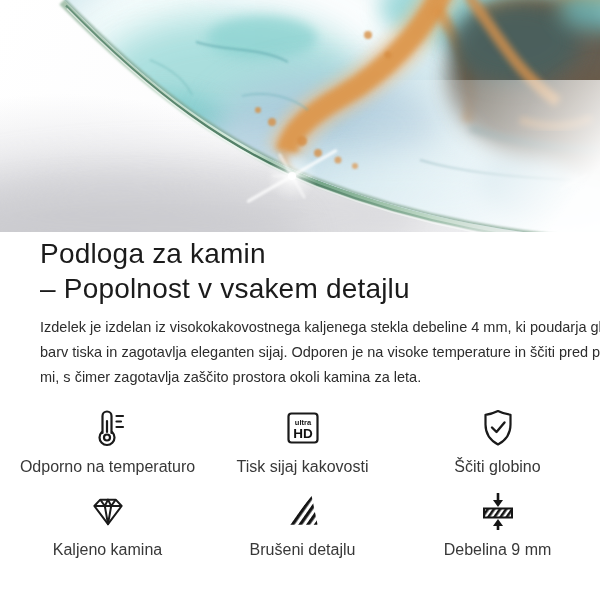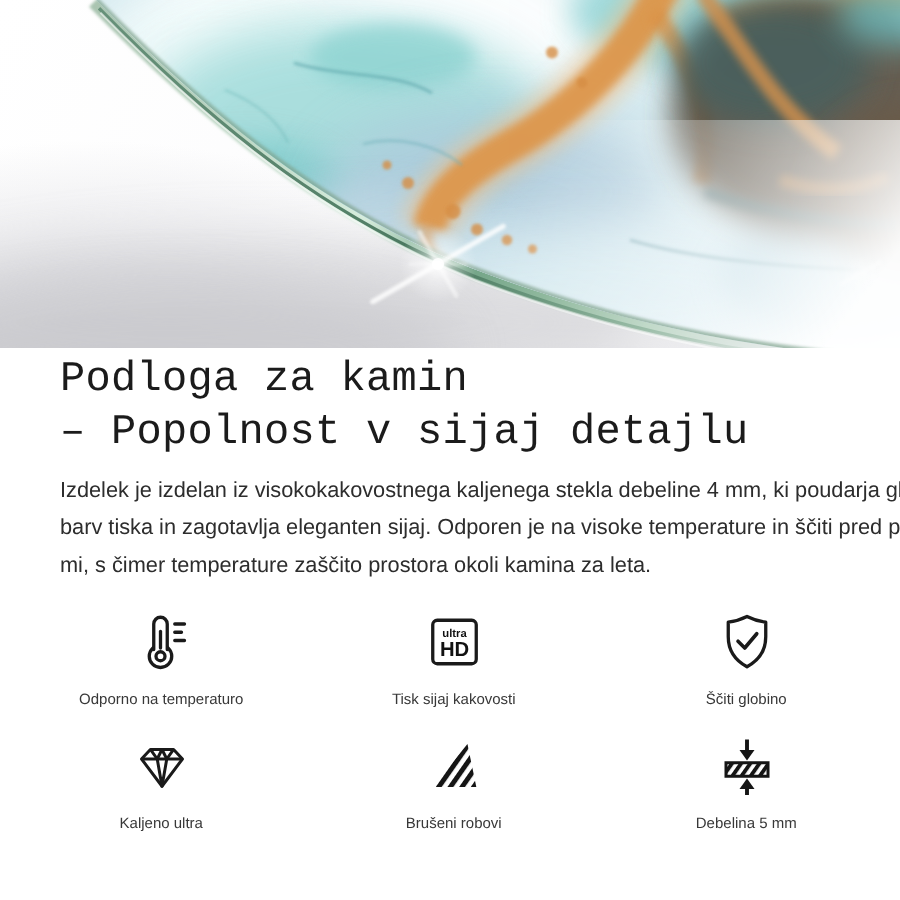--- a/index.html
+++ b/index.html
@@ -15,42 +15,42 @@
     width:600px;height:232px;position:relative;overflow:hidden;
     background:
       radial-gradient(420px 250px at 10% 118%, #d9d9dc 0%, #e7e7ea 38%, rgba(252,252,253,0) 72%),
       linear-gradient(115deg,#ffffff 0%,#fbfbfc 55%,#f4f4f6 100%);
   }
   .hero svg{display:block;}
 
   
   .title{
     margin:4px 0 0 40px;
-    font-family:Liberation Mono, monospace;
+    font-family:Liberation Sans, sans-serif;
     font-weight:400;
     font-size:28px;line-height:35px;
     color:#1b1b1b;letter-spacing:.2px;
   }
   .title span{display:block;}
   .lede{
     margin:9px 40px 0 40px;width:535px;
     font-size:14.5px;line-height:25px;color:#2d2d2d;
   }
   .lede span{display:block;white-space:nowrap;}
 
   
   .features{
     margin:16px 0 0 10px;width:585px;
     display:grid;grid-template-columns:1fr 1fr 1fr;
     row-gap:14px;
   }
   .feature{display:flex;flex-direction:column;align-items:center;}
   .icon-box{height:44px;display:flex;align-items:center;justify-content:center;}
   .feature .label{
-    margin-top:8px;font-size:10px;line-height:17px;color:#383838;
+    margin-top:8px;font-size:16px;line-height:17px;color:#383838;
   }
   .ficon{stroke:#1a1a1a;fill:none;stroke-width:2.2;}
 </style>
 </head>
 <body>
 
 <div class="page">
 
   <div class="hero">
     <svg width="600" height="232" viewBox="0 0 600 232">
@@ -179,27 +179,27 @@
       </g>
       <g transform="translate(574,182)" opacity="0.5">
         <circle r="12" fill="url(#glow)"></circle>
         <rect x="-16" y="-1" width="32" height="2" rx="1" fill="#ffffff" transform="rotate(-30)" filter="url(#b1)"></rect>
       </g>
     </svg>
   </div>
 
   <h1 class="title">
     <span>Podloga za kamin</span>
-    <span>– Popolnost v sijaj detajlu</span>
+    <span>– Popolnost v vsakem detajlu</span>
   </h1>
 
   <p class="lede">
     <span>Izdelek je izdelan iz visokokakovostnega kaljenega stekla debeline 4 mm, ki poudarja globino</span>
     <span>barv tiska in zagotavlja eleganten sijaj. Odporen je na visoke temperature in ščiti pred poškodba-</span>
-    <span>mi, s čimer temperature zaščito prostora okoli kamina za leta.</span>
+    <span>mi, s čimer zagotavlja zaščito prostora okoli kamina za leta.</span>
   </p>
 
   <div class="features">
 
     <div class="feature">
       <div class="icon-box">
         <svg width="44" height="44" viewBox="0 0 44 44">
           <g class="ficon" stroke-linecap="round">
             <circle cx="21" cy="31.5" r="7.5"></circle>
             <path d="M16.5,27 V10 A4.5,4.5 0 0 1 25.5,10 V27" fill="#ffffff"></path>
@@ -239,49 +239,49 @@
       <div class="icon-box">
         <svg width="42" height="40" viewBox="0 0 44 44">
           <g class="ficon" stroke-linejoin="round">
             <path d="M7,16.5 L13.5,9.5 H30.5 L37,16.5 L22,36.5 Z"></path>
             <path d="M7,16.5 H37"></path>
             <path d="M13.5,9.5 L18.5,16.5 L22,9.5 L25.5,16.5 L30.5,9.5"></path>
             <path d="M18.5,16.5 L22,36.5 L25.5,16.5"></path>
           </g>
         </svg>
       </div>
-      <div class="label">Kaljeno ultra</div>
+      <div class="label">Kaljeno kamina</div>
     </div>
 
     <div class="feature">
       <div class="icon-box">
         <svg width="40" height="40" viewBox="0 0 44 44">
           <defs>
             <pattern id="hatch1" patternUnits="userSpaceOnUse" width="7" height="7" patternTransform="rotate(35)">
               <rect width="3.6" height="7" fill="#151515"></rect>
             </pattern>
           </defs>
           <polygon points="6,37 31.5,5.5 38,37" fill="url(#hatch1)"></polygon>
         </svg>
       </div>
-      <div class="label">Brušeni robovi</div>
+      <div class="label">Brušeni detajlu</div>
     </div>
 
     <div class="feature">
       <div class="icon-box">
         <svg width="44" height="44" viewBox="0 0 44 44">
           <defs>
             <pattern id="hatch2" patternUnits="userSpaceOnUse" width="5" height="5" patternTransform="rotate(35)">
               <rect width="2.6" height="5" fill="#151515"></rect>
             </pattern>
           </defs>
           <path d="M22,4 V11" stroke="#151515" stroke-width="2.6"></path>
           <polygon points="17,11 27,11 22,18" fill="#151515"></polygon>
           <rect x="8" y="19.5" width="28" height="9" fill="url(#hatch2)" stroke="#151515" stroke-width="2"></rect>
           <polygon points="17,37 27,37 22,30" fill="#151515"></polygon>
           <path d="M22,37 V41" stroke="#151515" stroke-width="2.6"></path>
         </svg>
       </div>
-      <div class="label">Debelina 5 mm</div>
+      <div class="label">Debelina 9 mm</div>
     </div>
 
   </div>
 </div>
 
 </body></html>

